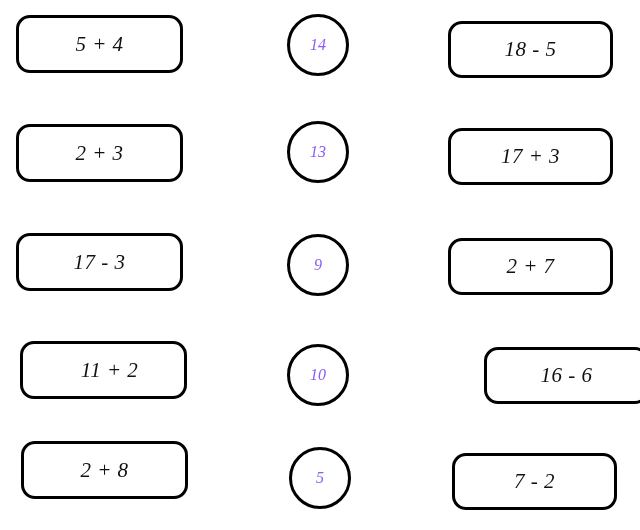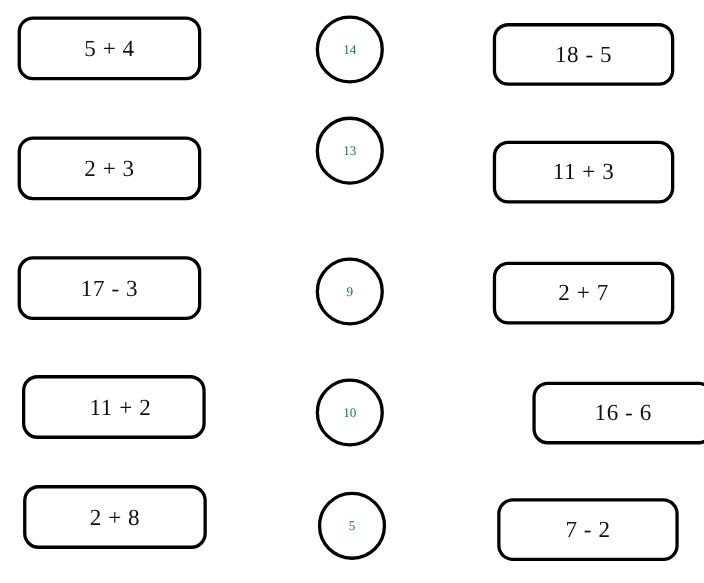--- a/index.html
+++ b/index.html
@@ -10,20 +10,21 @@
     width: 640px;
     height: 530px;
     background: #ffffff;
     font-family: "Liberation Serif", serif;
     overflow: hidden;
   }
   #worksheet {
     position: relative;
     width: 640px;
     height: 416px;
+    font-style: italic;
   }
   .card {
     position: absolute;
     box-sizing: border-box;
     border: 3px solid #000000;
     border-radius: 14px;
     background: #ffffff;
     display: flex;
     align-items: center;
     justify-content: center;
@@ -39,37 +40,37 @@
     box-sizing: border-box;
     width: 62px;
     height: 62px;
     border: 3px solid #000000;
     border-radius: 50%;
     background: #ffffff;
     display: flex;
     align-items: center;
     justify-content: center;
     font-family: "Liberation Serif", serif;
-    font-size: 12px;
-    color: #15803d;
+    font-size: 16px;
+    color: #8b5cf6;
   }
   .r1 { top: 15px; }
   .r2 { top: 124px; }
   .r3 { top: 233px; }
   .r4 { top: 341px; }
   .r5 { top: 441px; }
 
   .rr1 { top: 21px; }
   .rr2 { top: 128px; }
   .rr3 { top: 238px; }
   .rr4 { top: 347px; }
   .rr5 { top: 453px; }
 
   .cr1 { top: 14px; }
-  .cr2 { top: 106px; }
+  .cr2 { top: 121px; }
   .cr3 { top: 234px; }
   .cr4 { top: 344px; }
   .cr5 { top: 447px; }
 
   .colL { left: 16px; }
   .colL.r4 { left: 20px; padding-left: 12px; }
   .colL.r5 { left: 21px; }
   .colC { left: 287px; }
   .colC.cr5 { left: 289px; }
   .colR { left: 448px; }
@@ -80,21 +81,21 @@
 <body>
 
 <div id="worksheet">
 
   <div class="card left colL r1">5 + 4</div>
   <div class="bubble colC cr1">14</div>
   <div class="card right colR rr1">18 - 5</div>
 
   <div class="card left colL r2">2 + 3</div>
   <div class="bubble colC cr2">13</div>
-  <div class="card right colR rr2">11 + 3</div>
+  <div class="card right colR rr2">17 + 3</div>
 
   <div class="card left colL r3">17 - 3</div>
   <div class="bubble colC cr3">9</div>
   <div class="card right colR rr3">2 + 7</div>
 
   <div class="card left colL r4">11 + 2</div>
   <div class="bubble colC cr4">10</div>
   <div class="card right colR rr4">16 - 6</div>
 
   <div class="card left colL r5">2 + 8</div>

